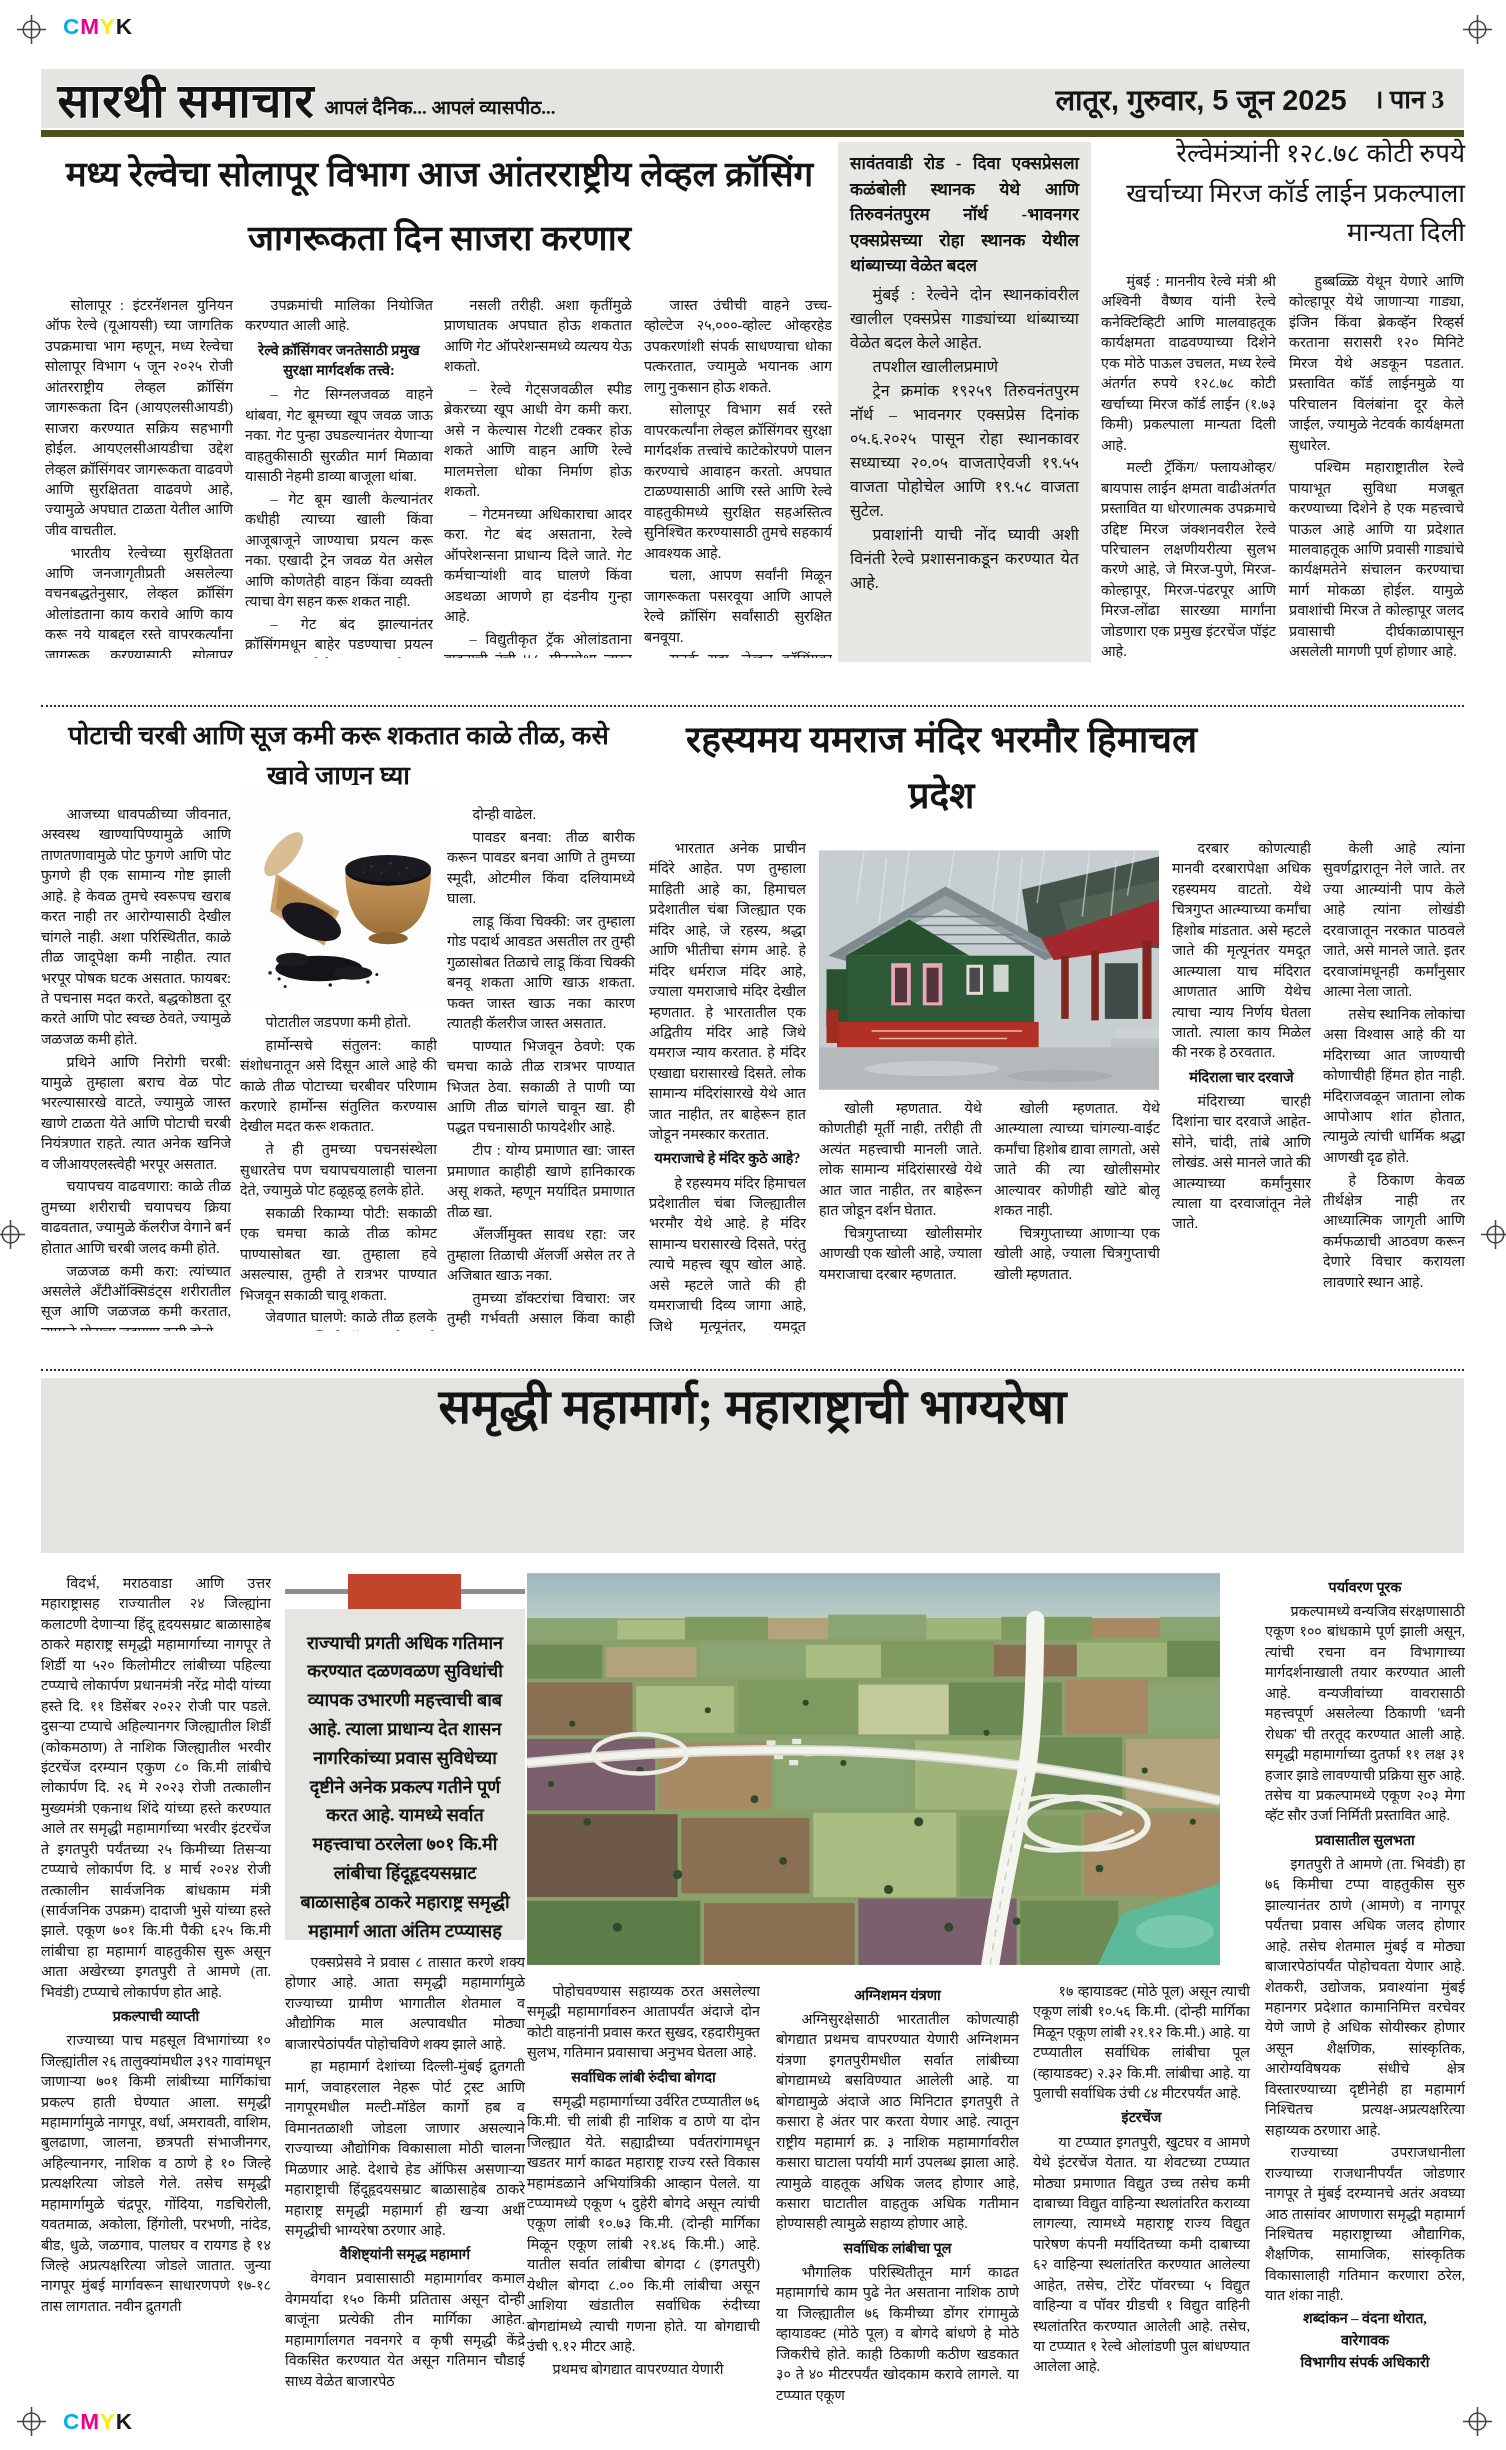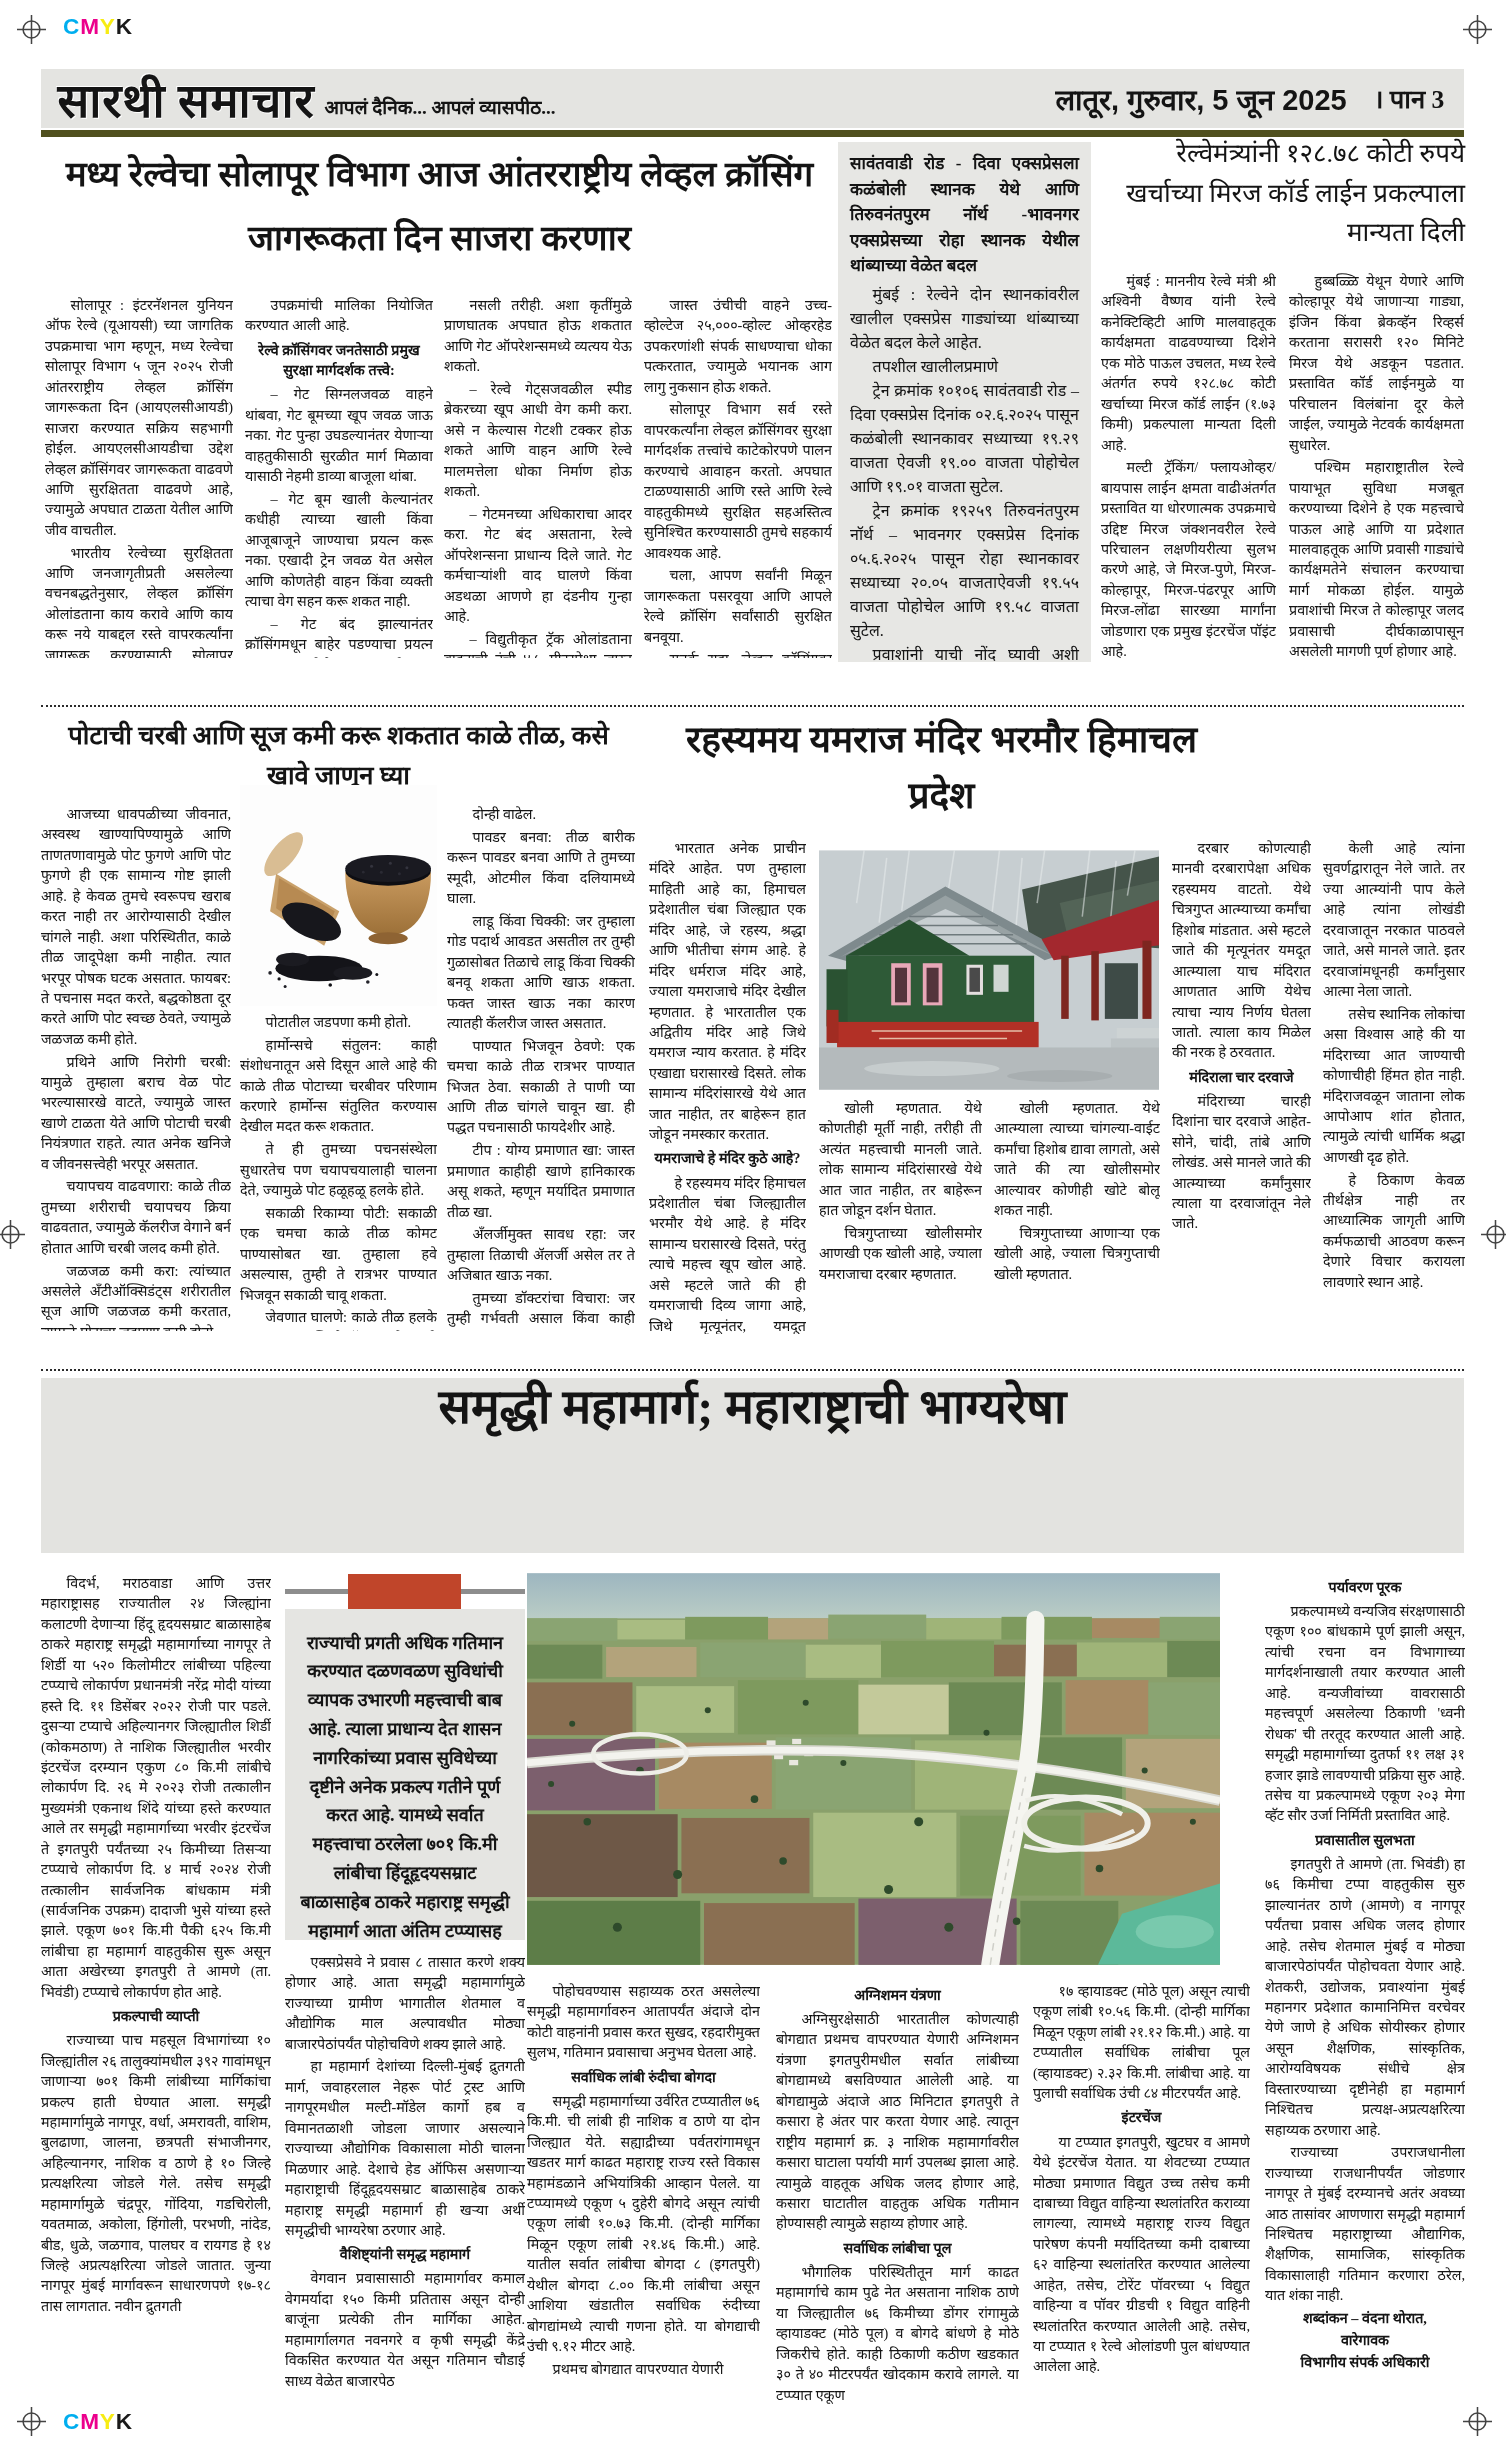--- a/index.html
+++ b/index.html
@@ -117,42 +117,41 @@
       <p>सोलापूर विभाग सर्व रस्ते वापरकर्त्यांना लेव्हल क्रॉसिंगवर सुरक्षा मार्गदर्शक तत्त्वांचे काटेकोरपणे पालन करण्याचे आवाहन करतो. अपघात टाळण्यासाठी आणि रस्ते आणि रेल्वे वाहतुकीमध्ये सुरक्षित सहअस्तित्व सुनिश्चित करण्यासाठी तुमचे सहकार्य आवश्यक आहे.</p>
       <p>चला, आपण सर्वांनी मिळून जागरूकता पसरवूया आणि आपले रेल्वे क्रॉसिंग सर्वांसाठी सुरक्षित बनवूया.</p>
       <p>सतर्क राहा, लेव्हल क्रॉसिंगवर सुरक्षित राहा.</p>
     </div>
 
   <div class="abs notice">
     <div class="ntitle">सावंतवाडी रोड - दिवा एक्सप्रेसला कळंबोली स्थानक येथे आणि तिरुवनंतपुरम नॉर्थ -भावनगर एक्सप्रेसच्या रोहा स्थानक येथील थांब्याच्या वेळेत बदल</div>
     <div>
         <p>मुंबई : रेल्वेने दोन स्थानकांवरील खालील एक्सप्रेस गाड्यांच्या थांब्याच्या वेळेत बदल केले आहेत.</p>
         <p>तपशील खालीलप्रमाणे</p>
-        <p>ट्रेन क्रमांक १०१०६ सावंतवाडी रोड – दिवा एक्सप्रेस दिनांक ०२.६.२०२५ पासून कळंबोली स्थानकावर सध्याच्या १९.२९ वाजता ऐवजी १९.०० वाजता पोहोचेल आणि १९.०१ वाजता सुटेल.</p>
         <p>ट्रेन क्रमांक १९२५९ तिरुवनंतपुरम नॉर्थ – भावनगर एक्सप्रेस दिनांक ०५.६.२०२५ पासून रोहा स्थानकावर सध्याच्या २०.०५ वाजताऐवजी १९.५५ वाजता पोहोचेल आणि १९.५८ वाजता सुटेल.</p>
         <p>प्रवाशांनी याची नोंद घ्यावी अशी विनंती रेल्वे प्रशासनाकडून करण्यात येत आहे.</p>
       </div>
   </div>
 
   <div class="abs h2a">रेल्वेमंत्र्यांनी १२८.७८ कोटी रुपये खर्चाच्या मिरज कॉर्ड लाईन प्रकल्पाला मान्यता दिली</div>
   <div class="bodycol" style="left:1101px;top:271px;width:175px;height:387px">
       <p>मुंबई : माननीय रेल्वे मंत्री श्री अश्विनी वैष्णव यांनी रेल्वे कनेक्टिव्हिटी आणि मालवाहतूक कार्यक्षमता वाढवण्याच्या दिशेने एक मोठे पाऊल उचलत, मध्य रेल्वे अंतर्गत रुपये १२८.७८ कोटी खर्चाच्या मिरज कॉर्ड लाईन (१.७३ किमी) प्रकल्पाला मान्यता दिली आहे.</p>
       <p>मल्टी ट्रॅकिंग/ फ्लायओव्हर/बायपास लाईन क्षमता वाढीअंतर्गत प्रस्तावित या धोरणात्मक उपक्रमाचे उद्दिष्ट मिरज जंक्शनवरील रेल्वे परिचालन लक्षणीयरीत्या सुलभ करणे आहे, जे मिरज-पुणे, मिरज-कोल्हापूर, मिरज-पंढरपूर आणि मिरज-लोंढा सारख्या मार्गांना जोडणारा एक प्रमुख इंटरचेंज पॉइंट आहे.</p>
     </div>
   <div class="bodycol" style="left:1289px;top:271px;width:175px;height:387px">
       <p>हुब्बळ्ळि येथून येणारे आणि कोल्हापूर येथे जाणाऱ्या गाड्या, इंजिन किंवा ब्रेकव्हॅन रिव्हर्स करताना सरासरी १२० मिनिटे मिरज येथे अडकून पडतात. प्रस्तावित कॉर्ड लाईनमुळे या परिचालन विलंबांना दूर केले जाईल, ज्यामुळे नेटवर्क कार्यक्षमता सुधारेल.</p>
       <p>पश्चिम महाराष्ट्रातील रेल्वे पायाभूत सुविधा मजबूत करण्याच्या दिशेने हे एक महत्त्वाचे पाऊल आहे आणि या प्रदेशात मालवाहतूक आणि प्रवासी गाड्यांचे कार्यक्षमतेने संचालन करण्याचा मार्ग मोकळा होईल. यामुळे प्रवाशांची मिरज ते कोल्हापूर जलद प्रवासाची दीर्घकाळापासून असलेली मागणी पूर्ण होणार आहे.</p>
     </div>
 
   <div class="abs dotted" style="left:41px;top:705px;width:1423px"></div>
 
   <div class="abs h3a">पोटाची चरबी आणि सूज कमी करू शकतात काळे तीळ, कसे खावे जाणून घ्या</div>
   <div class="bodycol" style="left:41px;top:804px;width:190px;height:527px">
       <p>आजच्या धावपळीच्या जीवनात, अस्वस्थ खाण्यापिण्यामुळे आणि ताणतणावामुळे पोट फुगणे आणि पोट फुगणे ही एक सामान्य गोष्ट झाली आहे. हे केवळ तुमचे स्वरूपच खराब करत नाही तर आरोग्यासाठी देखील चांगले नाही. अशा परिस्थितीत, काळे तीळ जादूपेक्षा कमी नाहीत. त्यात भरपूर पोषक घटक असतात. फायबर: ते पचनास मदत करते, बद्धकोष्ठता दूर करते आणि पोट स्वच्छ ठेवते, ज्यामुळे जळजळ कमी होते.</p>
-      <p>प्रथिने आणि निरोगी चरबी: यामुळे तुम्हाला बराच वेळ पोट भरल्यासारखे वाटते, ज्यामुळे जास्त खाणे टाळता येते आणि पोटाची चरबी नियंत्रणात राहते. त्यात अनेक खनिजे व जीवनसत्त्वेही भरपूर असतात.</p>
+      <p>प्रथिने आणि निरोगी चरबी: यामुळे तुम्हाला बराच वेळ पोट भरल्यासारखे वाटते, ज्यामुळे जास्त खाणे टाळता येते आणि पोटाची चरबी नियंत्रणात राहते. त्यात अनेक खनिजे व जीआयएलस्त्वेही भरपूर असतात.</p>
       <p>चयापचय वाढवणारा: काळे तीळ तुमच्या शरीराची चयापचय क्रिया वाढवतात, ज्यामुळे कॅलरीज वेगाने बर्न होतात आणि चरबी जलद कमी होते.</p>
       <p>जळजळ कमी करा: त्यांच्यात असलेले अँटीऑक्सिडंट्स शरीरातील सूज आणि जळजळ कमी करतात, त्यामुळे पोटाचा जडपणा कमी होतो.</p>
     </div>
 
   <div class="photo" style="left:240px;top:785px;width:197px;height:221px">
     <svg width="197" height="221" viewBox="0 0 262 294">
       <rect width="262" height="294" fill="#fdfdfd"></rect>
       <defs>
         <linearGradient id="wood" x1="0" y1="0" x2="0" y2="1">
           <stop offset="0" stop-color="#c99a5f"></stop>

